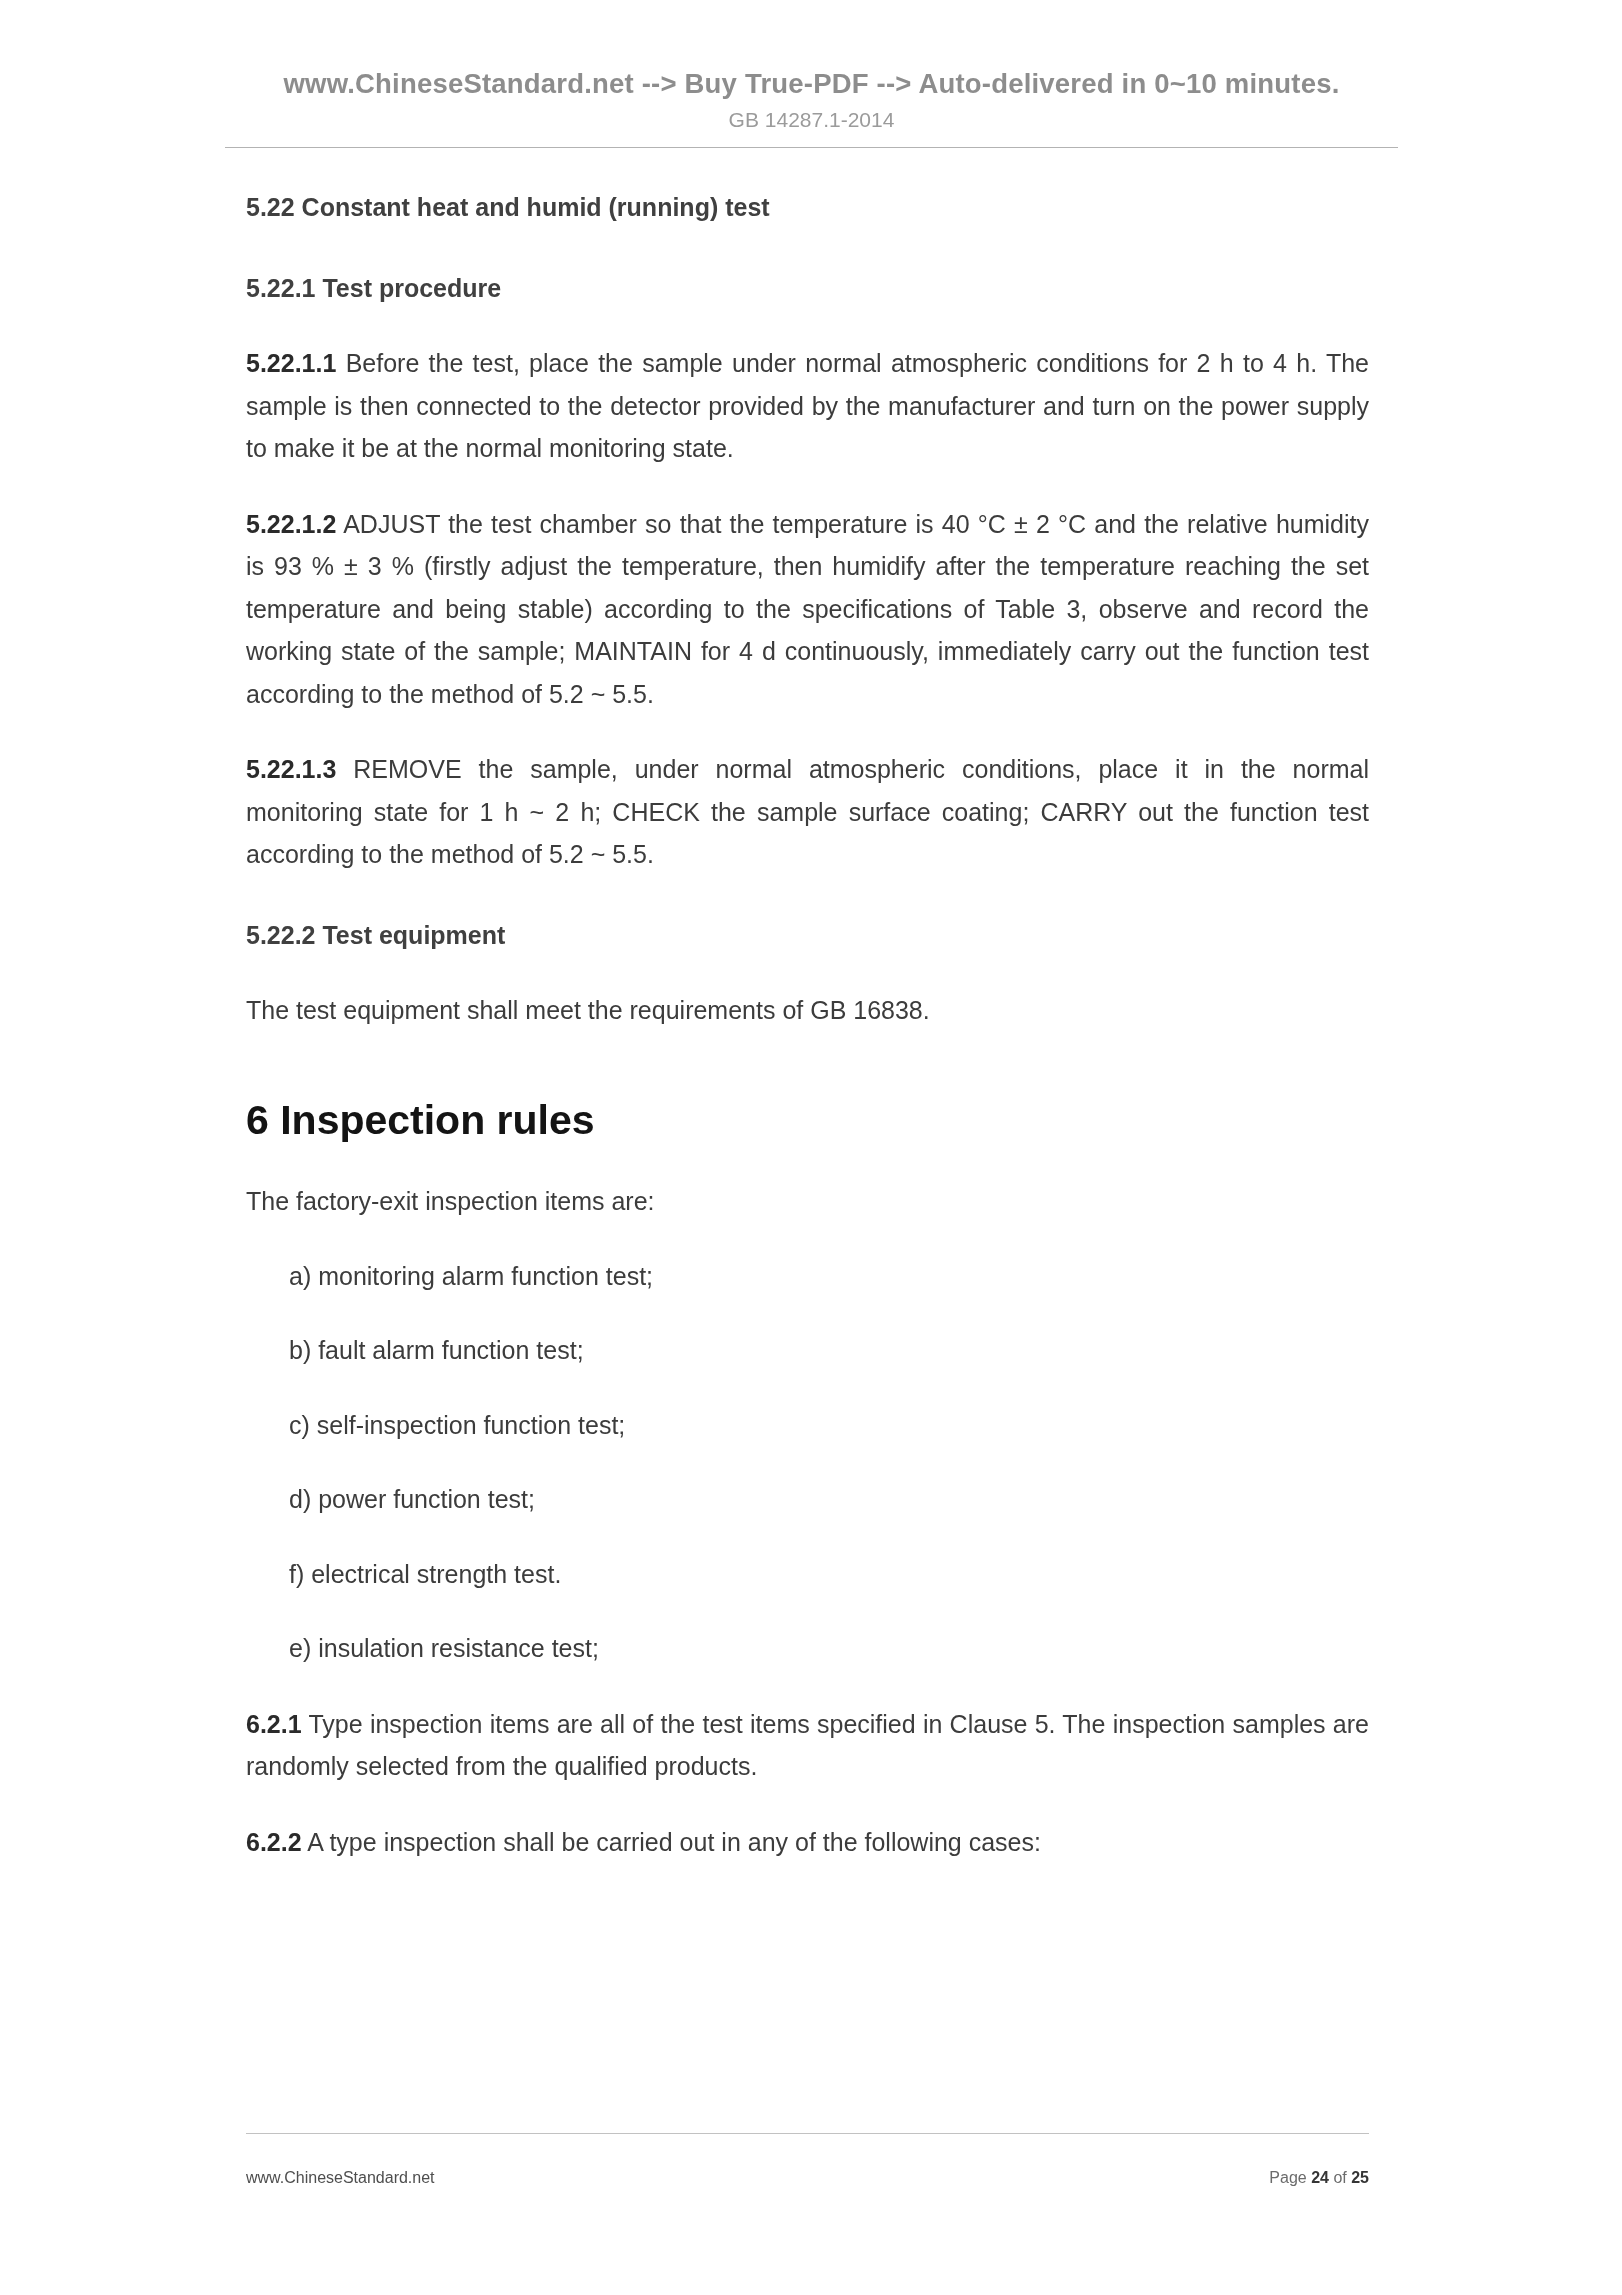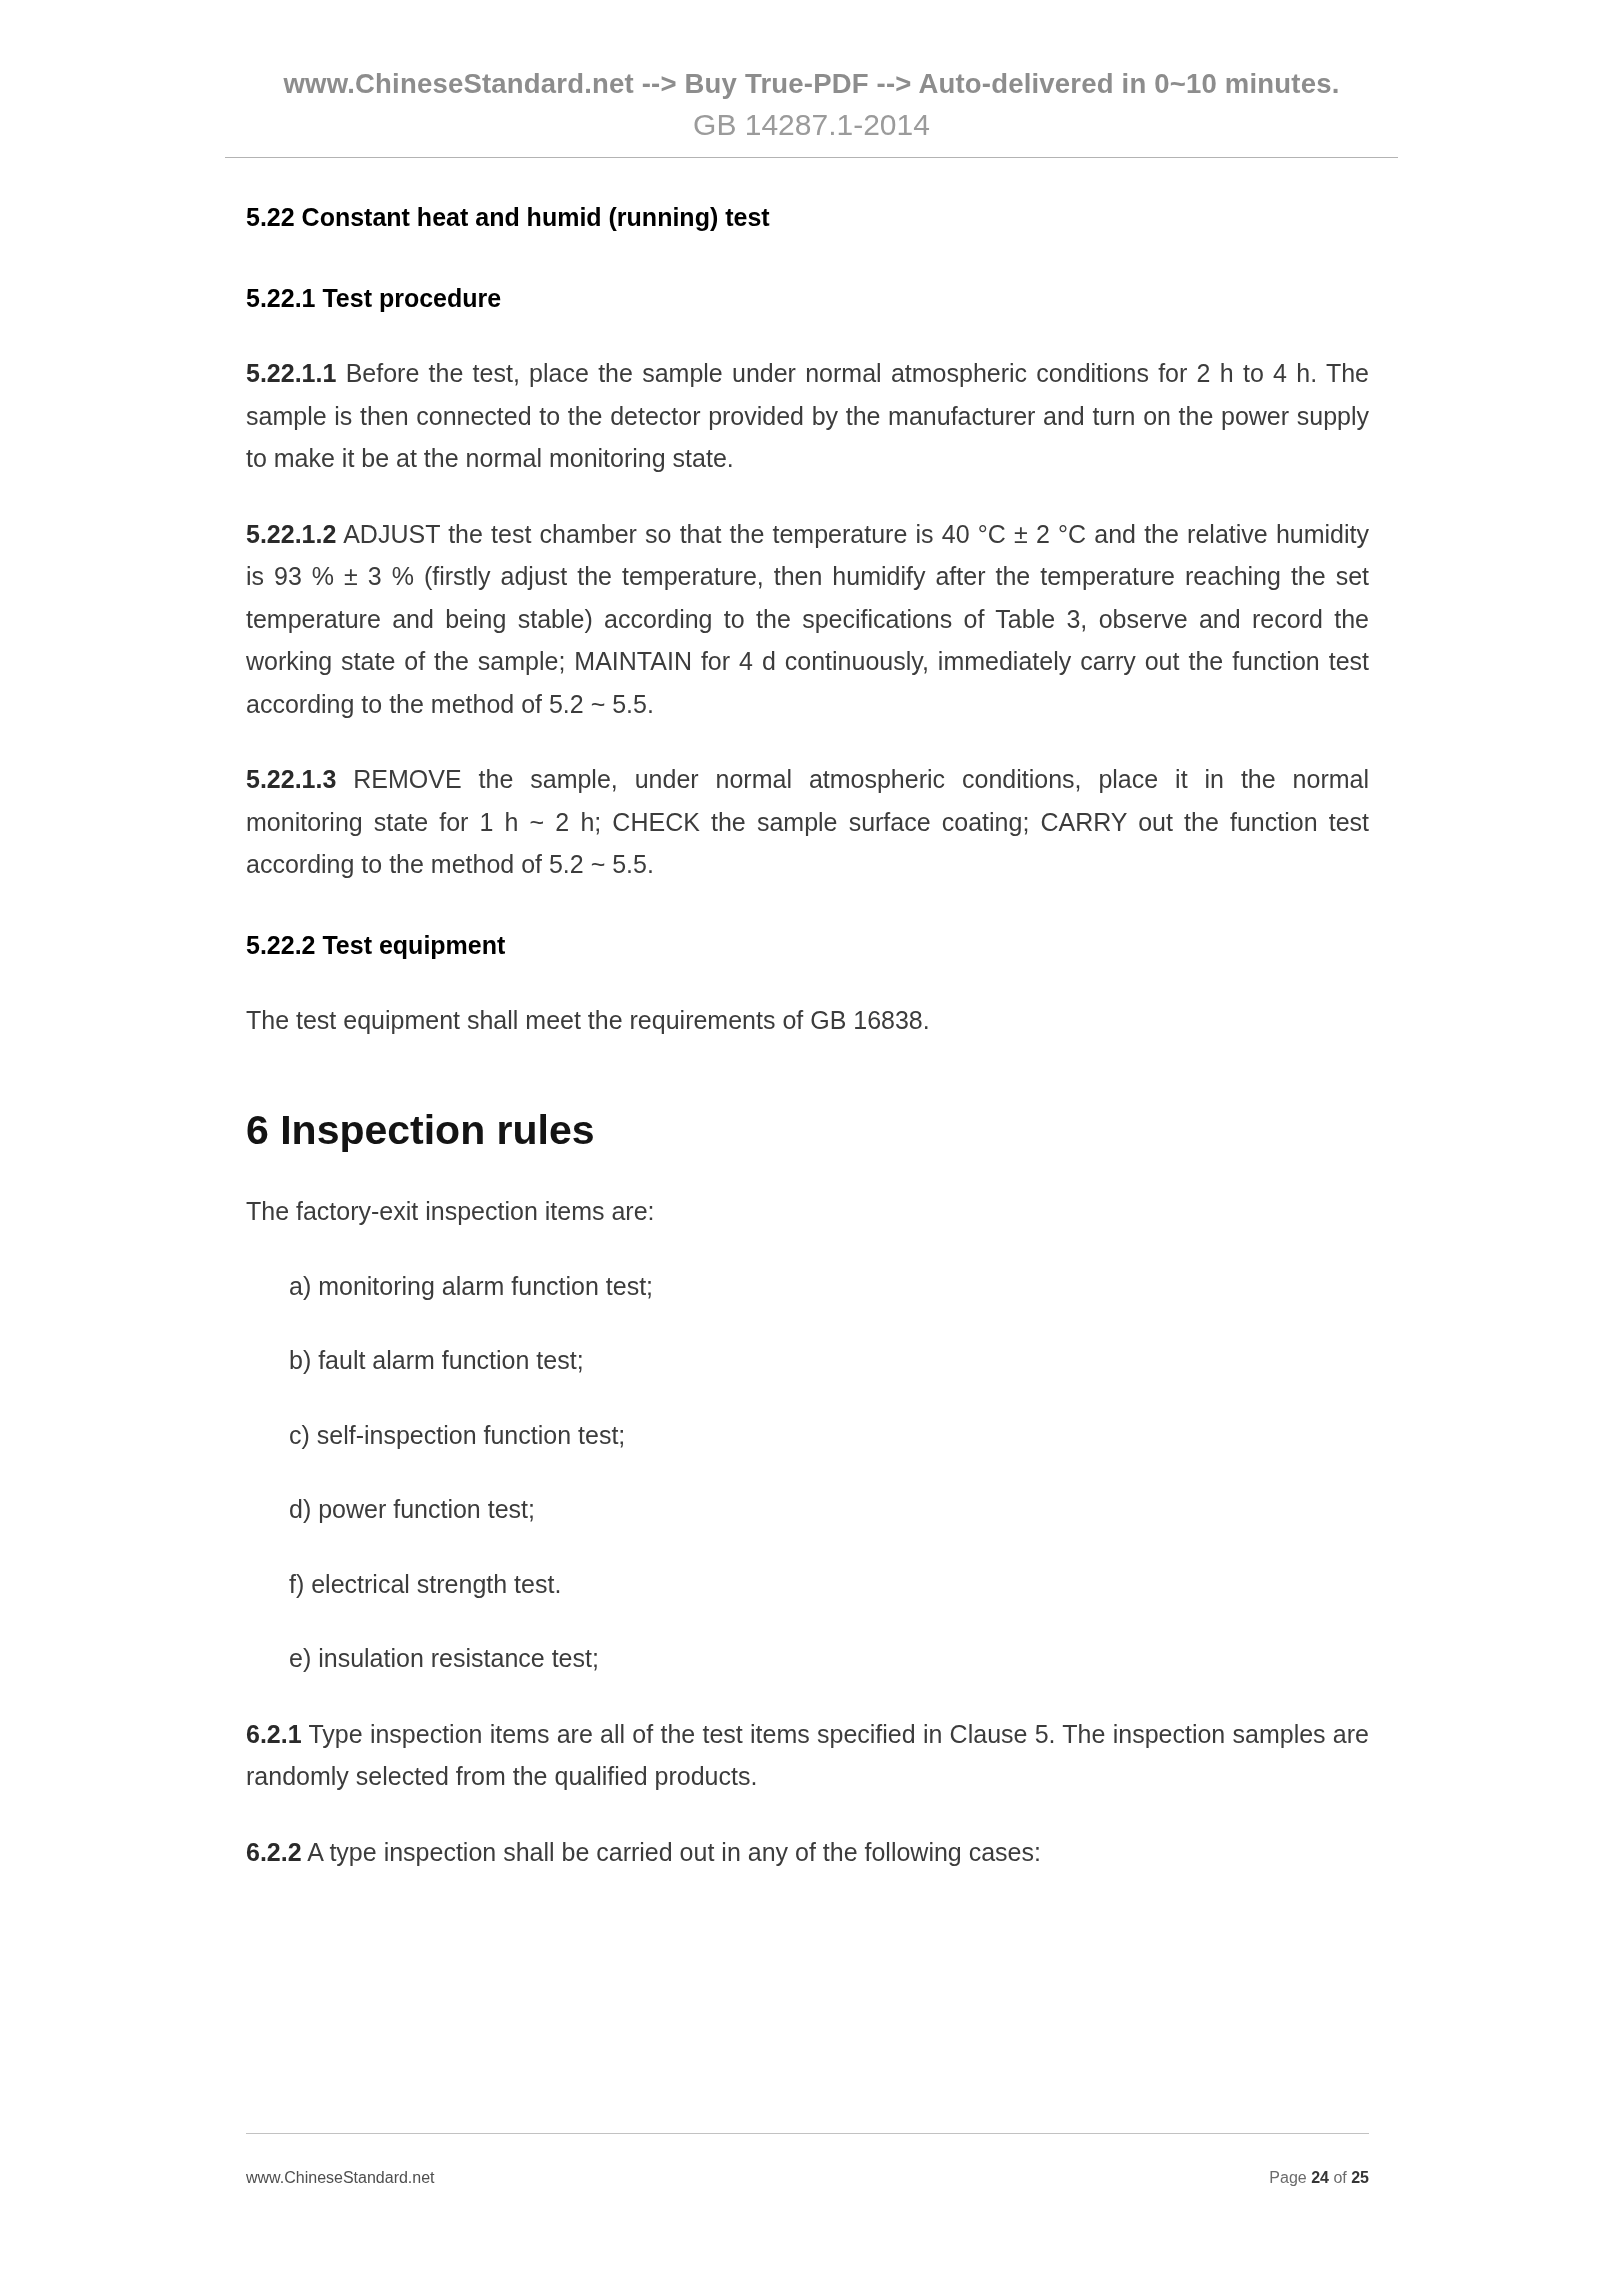--- a/index.html
+++ b/index.html
@@ -22,42 +22,42 @@
     text-align: center;
   }
   .header-promo {
     font-size: 27.5px;
     font-weight: 700;
     color: #8d8d8d;
     letter-spacing: 0.2px;
   }
   .header-docnum {
     margin-top: 8.3px;
-    font-size: 30px;
+    font-size: 21px;
     font-weight: 400;
     color: #9b9b9b;
   }
   .header-rule {
     margin-top: 15px;
     border: none;
     border-top: 1.7px solid #b3b3b3;
   }
 
   
   .doc-body {
     padding: 0 254px 0 246px;
   }
   .doc-body p, .doc-body h2, .doc-body h3 {
     font-size: 25px;
     line-height: 1.7;
   }
   h3.sub-heading {
     margin-top: 38px;
     font-weight: 700;
-    color: #000000;
+    color: #404040;
   }
   h2.chapter-heading {
     margin-top: 62px;
     font-size: 41px;
     line-height: 1.3;
     font-weight: 700;
     color: #141414;
   }
   h3.after-chapter { margin-top: 48px; }
   .para { margin-top: 33px; color: #3c3c3c; }

